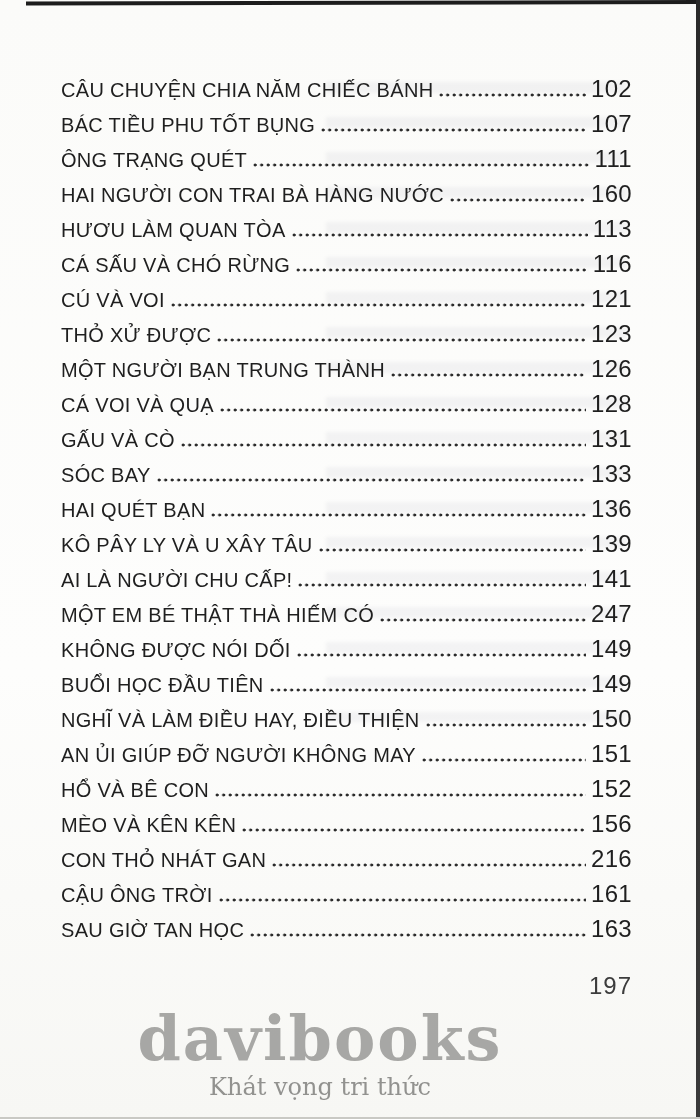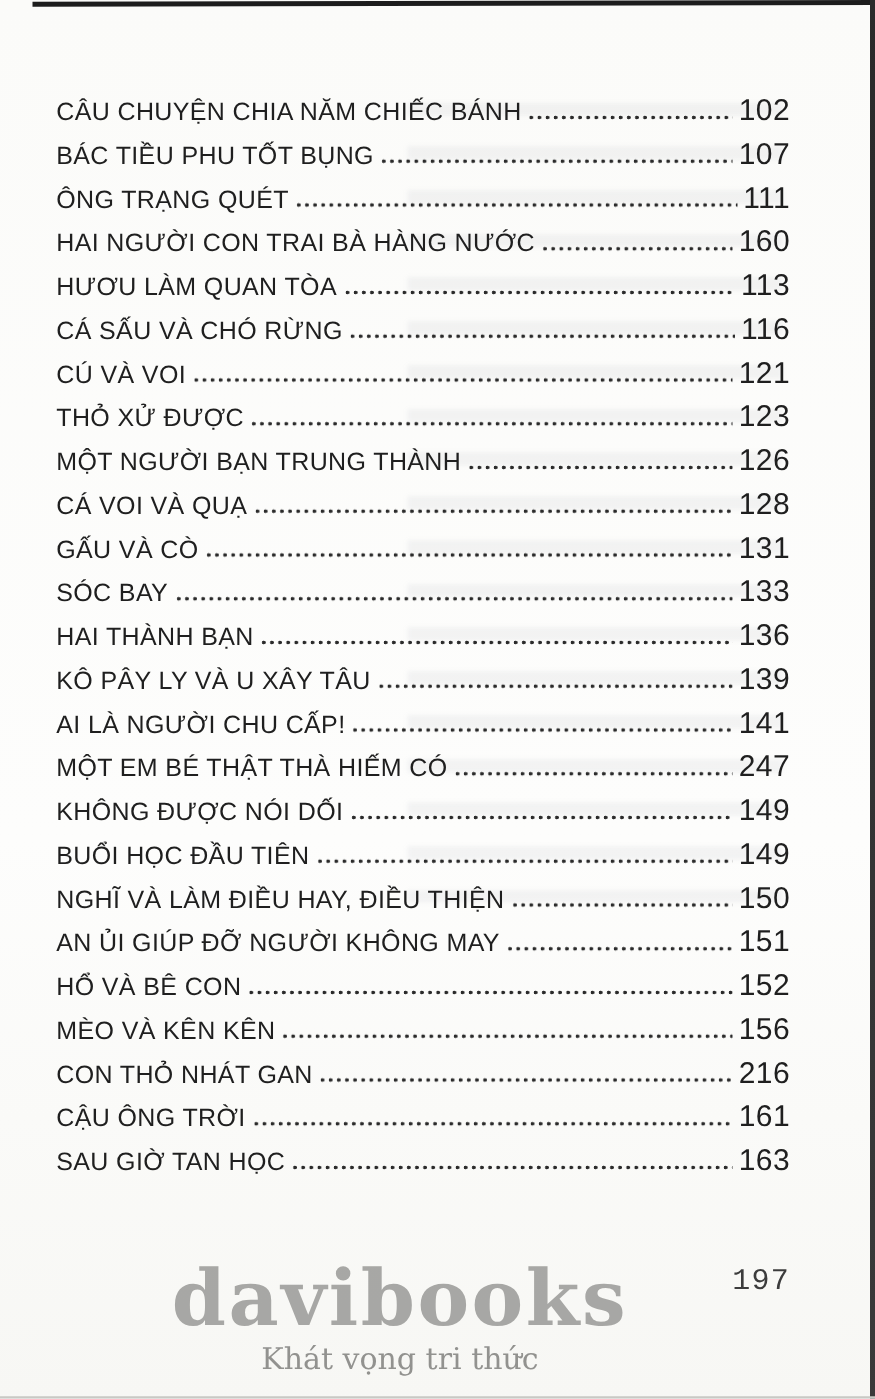--- a/index.html
+++ b/index.html
@@ -40,34 +40,35 @@
   
   .toc {
     position:absolute; top:75px; left:45px; right:68px;
   }
   .toc-row {
     display:flex; align-items:baseline;
     height:35px;
     font-size:20px; letter-spacing:0.3px;
     color:#1f1f1f;
     white-space:nowrap;
+    margin-left:16px;
   }
   .toc-title { flex:0 0 auto; }
   .toc-leader {
     flex:1 1 auto; height:4px; margin:0 5px 0 6px; min-width:12px;
     background-image:radial-gradient(circle at 2px 2px, #2b2b2b 1.35px, rgba(0,0,0,0) 1.7px);
     background-size:6.5px 4px;
     background-repeat:repeat-x;
   }
   .toc-page { flex:0 0 auto; font-size:24px; }
 
   
   .folio {
-    position:absolute; top:1012px; right:68px;
-    font-family:Liberation Mono, monospace;
+    position:absolute; top:972px; right:68px;
+    font-family:Liberation Sans, sans-serif;
     font-size:24px; color:#3c3c3c; letter-spacing:1px;
   }
   .watermark {
     position:absolute; left:0; width:700px; top:1008px;
     text-align:center;
     color:#9d9d9b;
     pointer-events:none;
   }
   .watermark .brand {
     font-family:"DejaVu Serif", serif;
@@ -161,21 +162,21 @@
       <span class="toc-page">131</span>
     </div>
 
     <div class="toc-row">
       <span class="toc-title">SÓC BAY</span>
       <span class="toc-leader"></span>
       <span class="toc-page">133</span>
     </div>
 
     <div class="toc-row">
-      <span class="toc-title">HAI THÀNH BẠN</span>
+      <span class="toc-title">HAI QUÉT BẠN</span>
       <span class="toc-leader"></span>
       <span class="toc-page">136</span>
     </div>
 
     <div class="toc-row">
       <span class="toc-title">KÔ PÂY LY VÀ U XÂY TÂU</span>
       <span class="toc-leader"></span>
       <span class="toc-page">139</span>
     </div>
 

